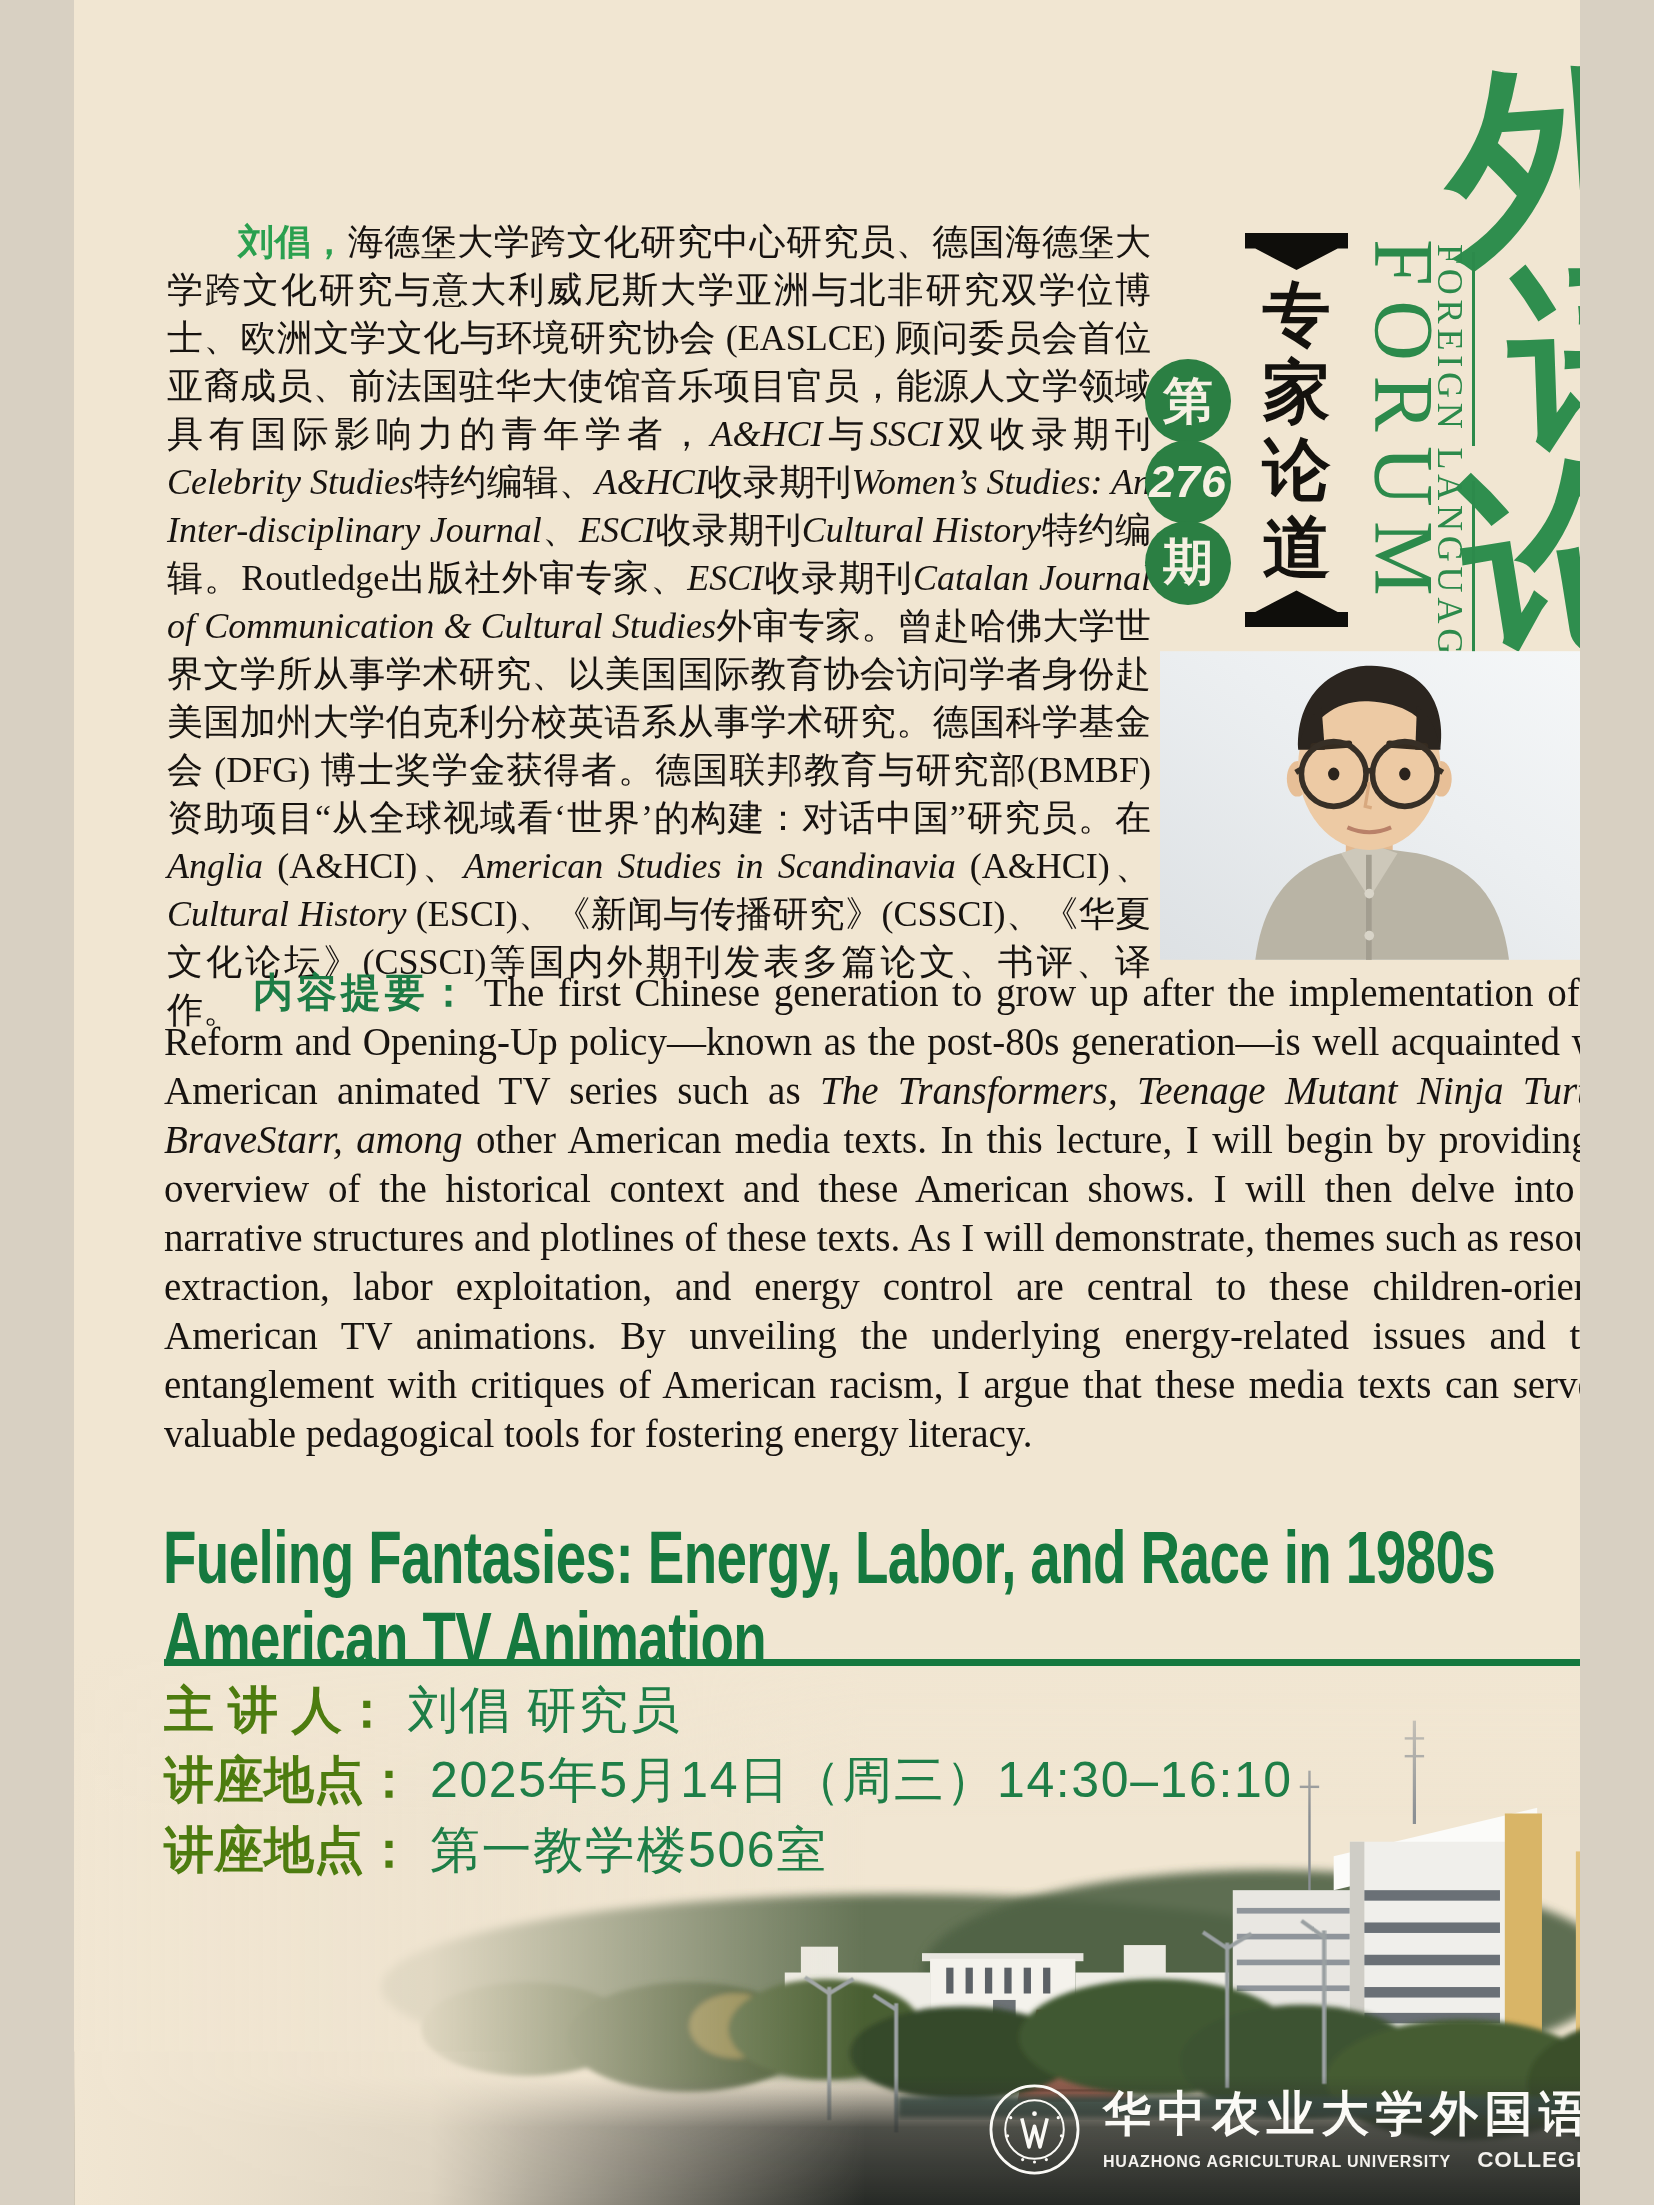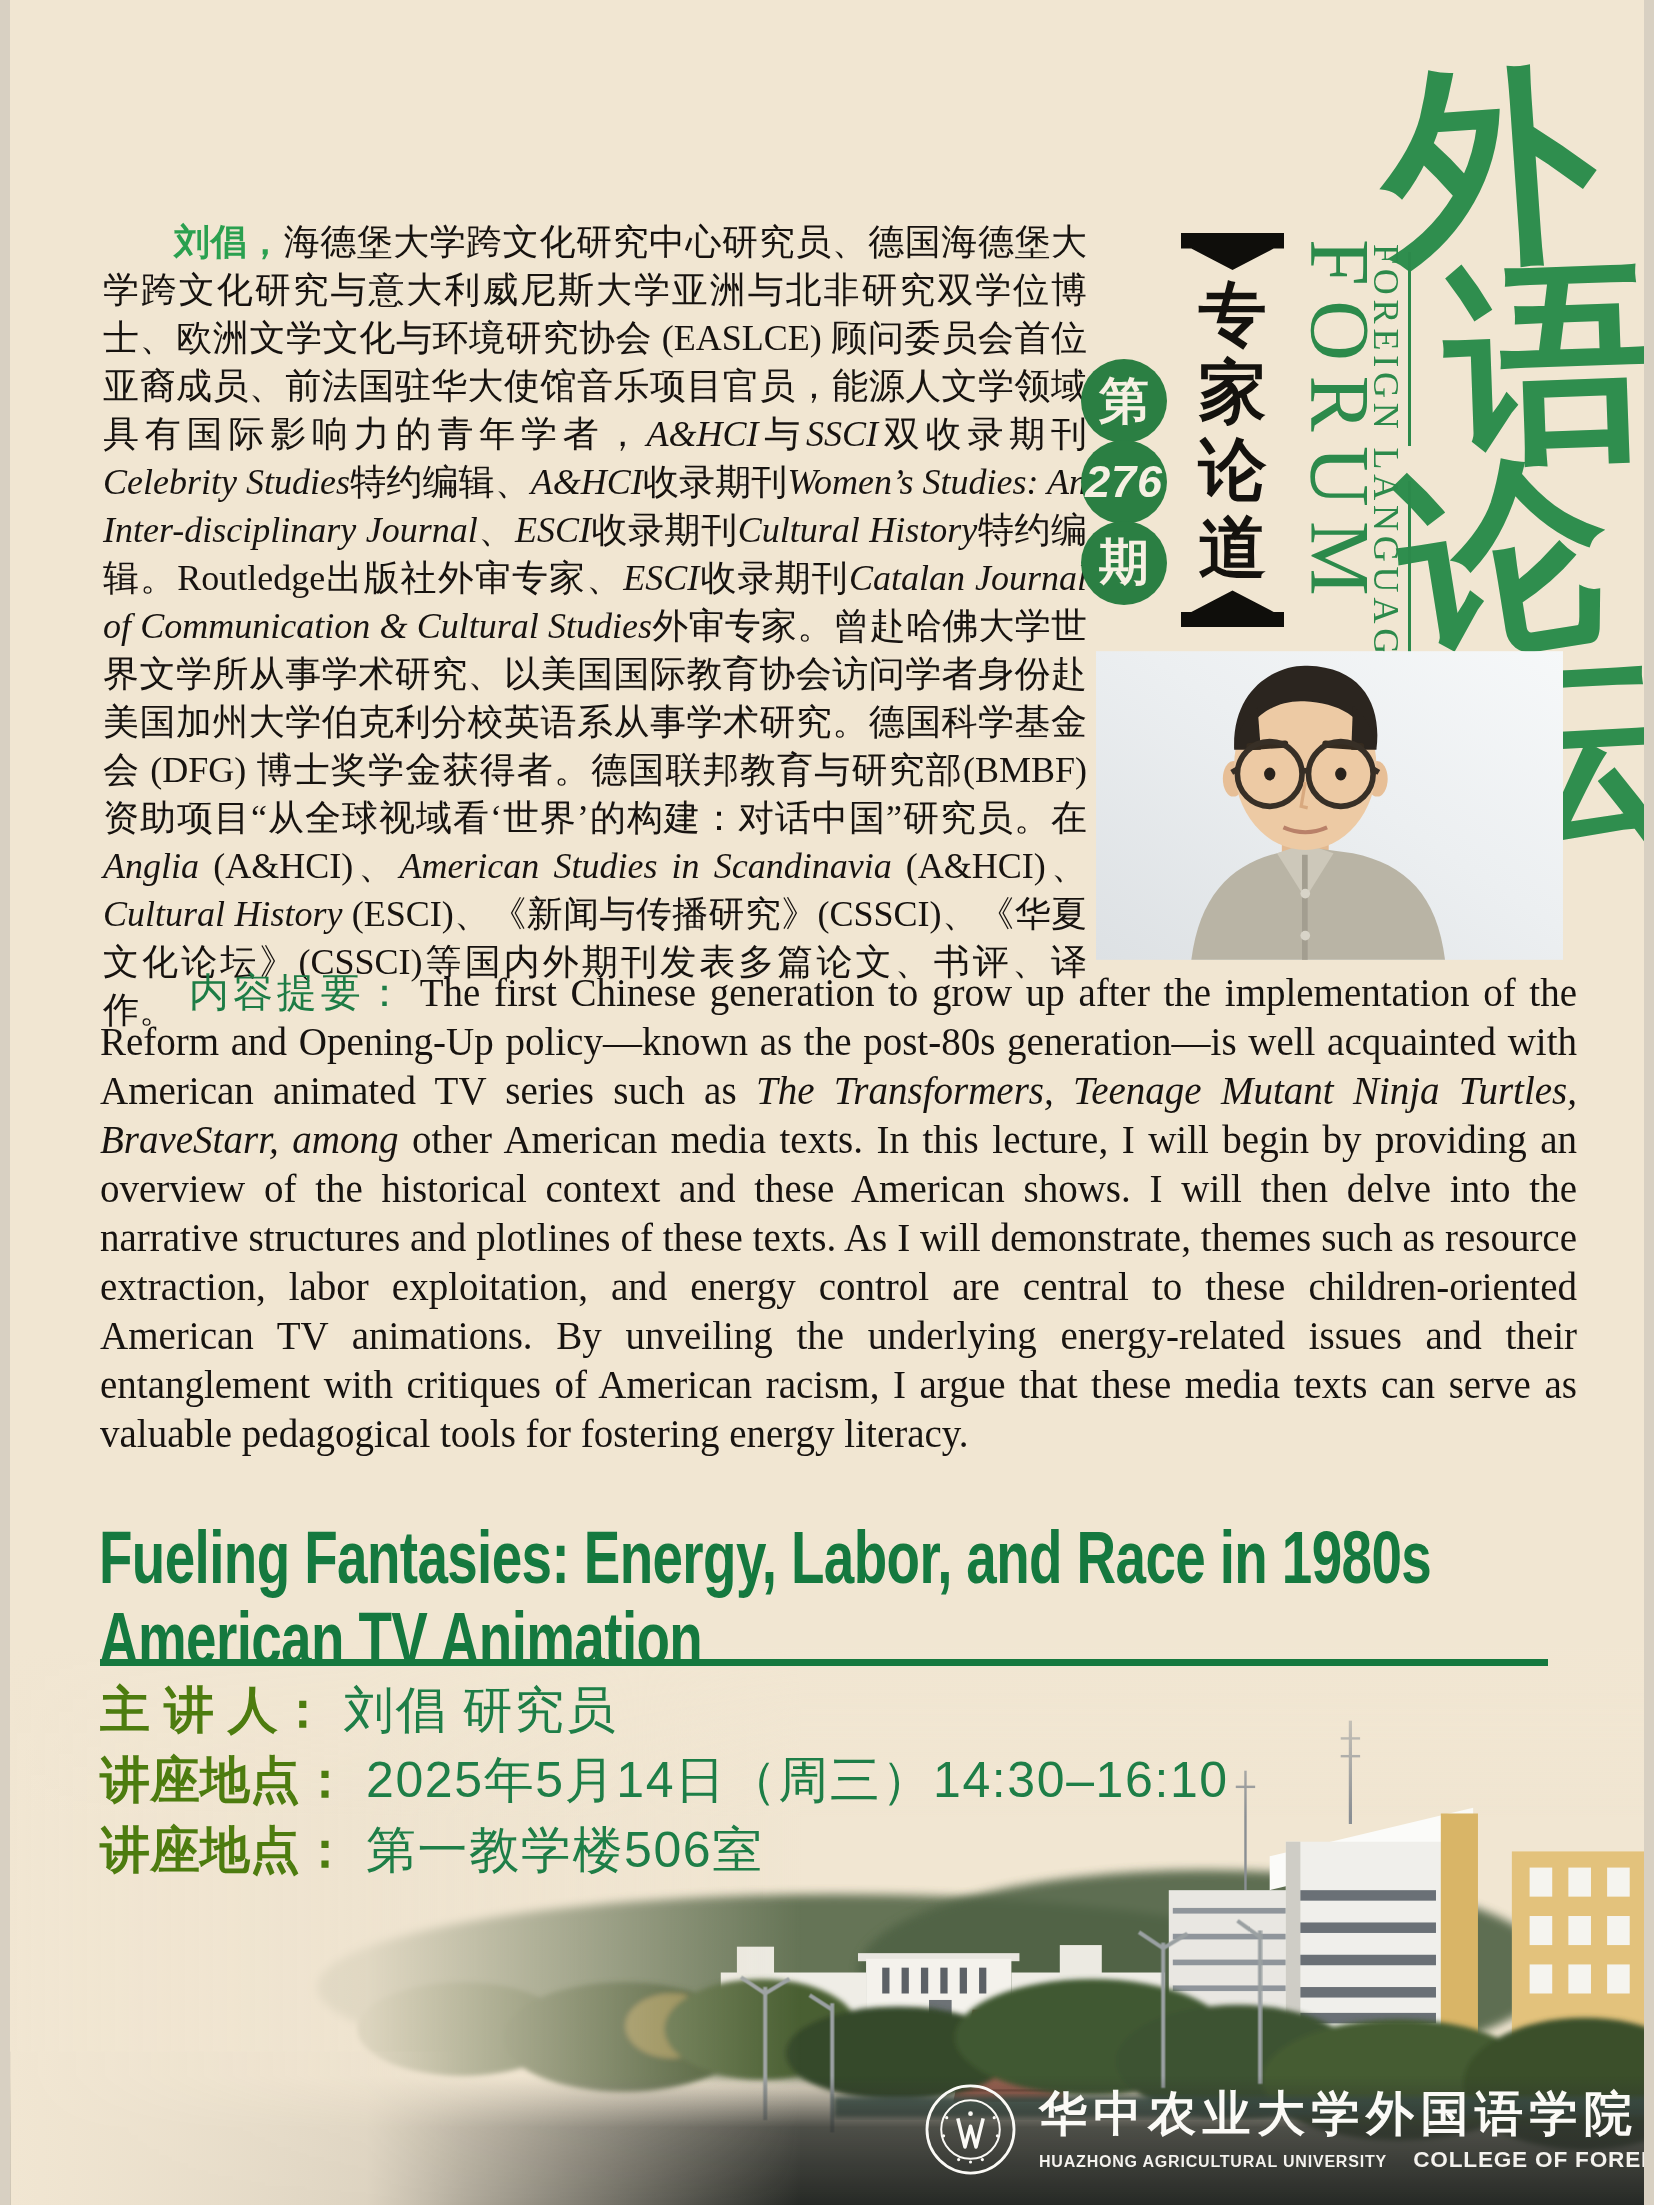--- a/index.html
+++ b/index.html
@@ -1,17 +1,17 @@
 <!DOCTYPE html>
 <html lang="zh" style="font-size:13px"><head>
 <meta charset="utf-8">
 <style>
   html,body { margin:0; padding:0; background:#d8d0c2; }
   .page {
-    position:relative; width:1634px; height:2205px; margin:0 auto;
+    position:relative; width:1506px; height:2205px; margin:0 auto;
     background:#f1e6d2; overflow:hidden;
     font-family:"Liberation Serif","DejaVu Serif",serif;
     color:#171310;
   }
   
   .bio {
     position:absolute; left:93px; top:218px; width:984px;
     font-size:36px; line-height:48px; text-align:justify;
     text-indent:71px; margin:0; z-index:4;
   }
@@ -57,21 +57,21 @@
   .circle .num { font-size:45px; letter-spacing:0.8px;font-style:italic; }
   
   .photo { position:absolute; left:1086px; top:651px; width:467px; height:309px; z-index:3; }
   .photo svg { display:block; }
   
   .summary {
     position:absolute; left:90px; top:968px; width:1477px; margin:0;
     font-size:39px; line-height:49px; text-align:justify; text-indent:89px; z-index:4;
   }
   .sum-label {
-    font-family:"Liberation Sans","DejaVu Sans",sans-serif; font-weight:400;
+    font-family:"Liberation Sans","DejaVu Sans",sans-serif; font-weight:700;
     color:#1d7c45; font-size:40px; margin-right:11.3px;
   }
   
   .title { position:absolute; left:89px; top:1517px; margin:0; z-index:5; color:#15793f; }
   .title-line {
     font-family:"Liberation Sans","DejaVu Sans",sans-serif; font-weight:700;
     font-size:74px; line-height:81px; white-space:nowrap; letter-spacing:-0.8px;
     transform:scaleX(0.74); transform-origin:left center;
   }
   .rule { position:absolute; left:90px; top:1659px; width:1448px; height:7.3px; background:#15793f; z-index:5; }

